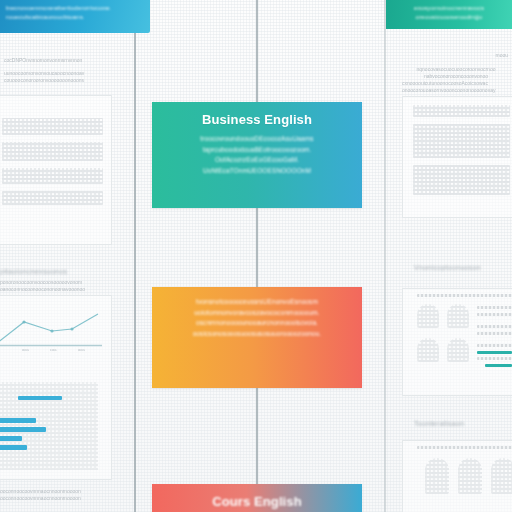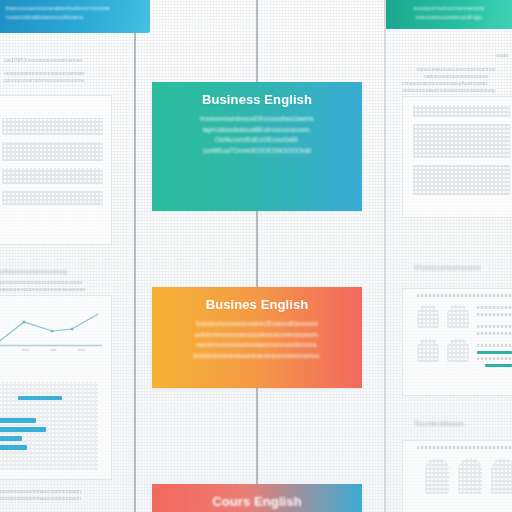--- a/index.html
+++ b/index.html
@@ -50,21 +50,21 @@
   }
   .promo-title{
     font-size:13px;font-weight:bold;letter-spacing:.1px;
     margin:0 0 7px;filter:blur(.35px);
     text-shadow:0 1px 1px rgba(0,0,0,.06);
   }
   .promo-line{
     font-size:6.5px;line-height:10.5px;letter-spacing:.1px;
     color:rgba(255,255,255,.93);filter:blur(.85px);white-space:nowrap;overflow:hidden;
   }
-  .promo-1{top:82px;height:129px;background:linear-gradient(90deg,#2bbd9c 0%,#2fb6ab 45%,#3aabd4 100%);}
+  .promo-1{top:102px;height:106px;background:linear-gradient(90deg,#2bbd9c 0%,#2fb6ab 45%,#3aabd4 100%);}
   .promo-2{top:287px;height:101px;background:linear-gradient(90deg,#f5b335 0%,#f49a45 48%,#f2685e 100%);}
   .promo-3{top:484px;height:101px;background:linear-gradient(90deg,#f2685e 0%,#ea7d74 45%,#3aabd4 100%);}
   .promo-3 .promo-title{filter:blur(1.1px);}
 
   
   .card{
     position:absolute;box-sizing:border-box;
     border:1px solid #e4e8ea;background:rgba(255,255,255,.55);
   }
   .tline{
@@ -184,21 +184,20 @@
 
   <div class="promo promo-1">
     <div class="promo-title">Business English</div>
     <div class="promo-line">troocovroundoouoDEcocozAsuUaams</div>
     <div class="promo-line">taprcuboododcuaBEotroocooozoom.</div>
     <div class="promo-line">OofAcozrzEoEoGEcooGaM.</div>
     <div class="promo-line">UoNtEcaTOnmUEOOESNOOOOnM</div>
   </div>
 
   <div class="promo promo-2">
-    <div class="promo-title">Busines English</div>
     <div class="promo-line">tvonsnotcooooceussrsUEnonvoEsnoosm</div>
     <div class="promo-line">uoiotomnonvoravcoszavococonmooooum.</div>
     <div class="promo-line">oscnmnonoooounooaurcnonnoooiscvoia.</div>
     <div class="promo-line">oosicsonosooosuoosusosuuoroooozoonou.</div>
   </div>
 
   <div class="promo promo-3">
     <div class="promo-title">Cours English</div>
   </div>
 </div>

